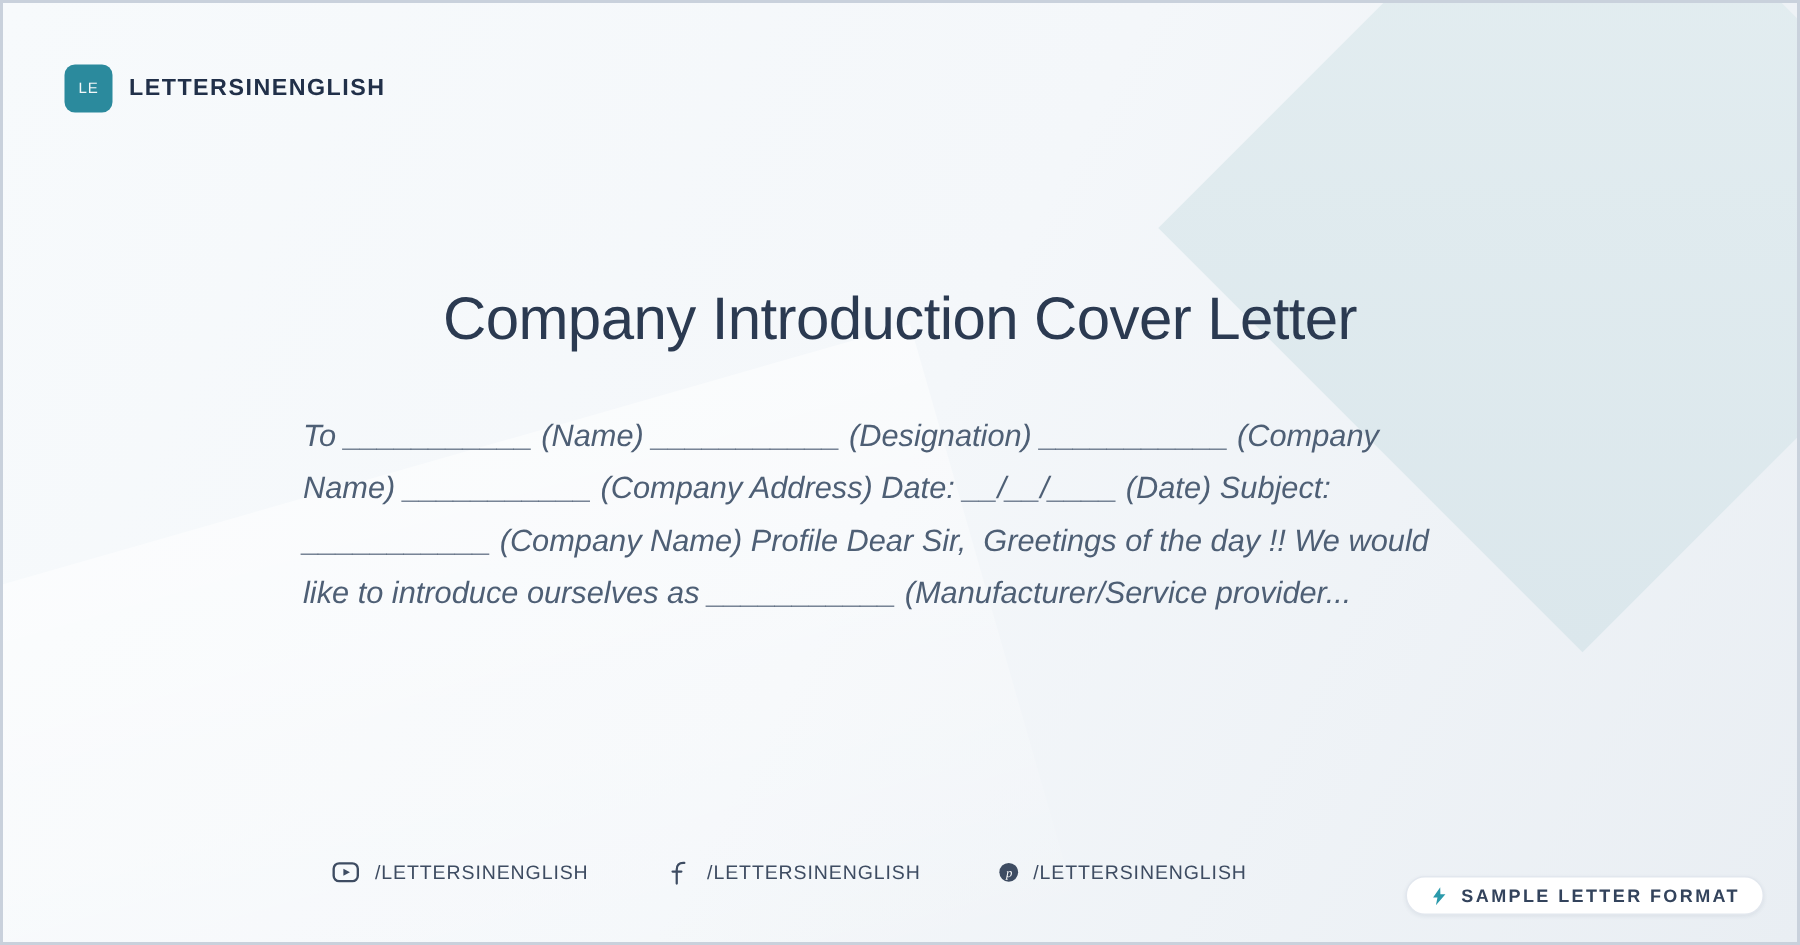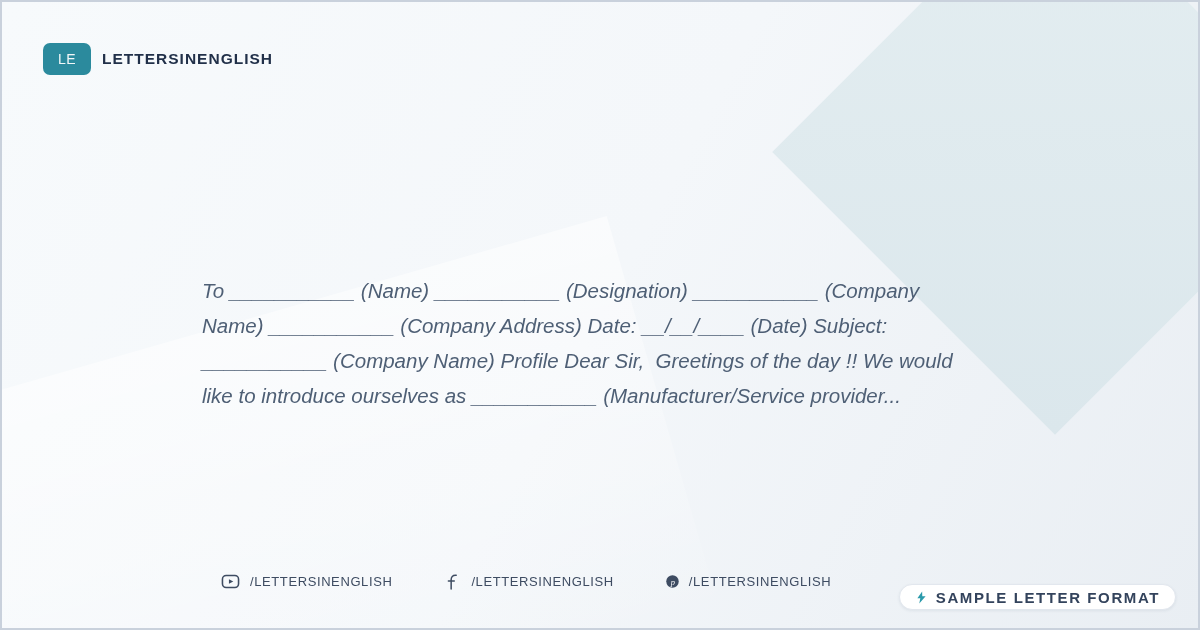--- a/index.html
+++ b/index.html
@@ -37,26 +37,26 @@
     background: linear-gradient(180deg, rgba(255,255,255,0.55), rgba(255,255,255,0));
     transform: rotate(-16deg);
     z-index: 0;
     pointer-events: none;
   }
   .content { position: relative; z-index: 2; width: 100%; height: 100%; }
 
   
   .brand { position: absolute; left: 41px; top: 41px; display: flex; align-items: center; }
   .brand-logo {
-    width: 48px; height: 32px;
+    width: 32px; height: 32px;
     border-radius: 7px;
     background: #2b8a9d;
     color: #f2f7f8;
     display: flex; align-items: center; justify-content: center;
-    font-size: 14px; font-weight: 400; letter-spacing: 0.5px;
+    font-size: 10px; font-weight: 400; letter-spacing: 0.5px;
   }
   .brand-name {
     margin-left: 11px;
     font-size: 15.5px;
     font-weight: 700;
     letter-spacing: 1px;
     color: #213049;
   }
 
   
@@ -113,21 +113,21 @@
     background: #ffffff;
     border: 1px solid #e2e7ee;
     border-radius: 13px;
     box-shadow: 0 1px 3px rgba(40,60,90,0.08);
     display: flex;
     align-items: center;
     gap: 8px;
     cursor: pointer;
   }
   .cta-label {
-    font-size: 15px;
+    font-size: 12px;
     font-weight: 600;
     letter-spacing: 1.6px;
     color: #33435c;
     white-space: nowrap;
   }
   .icon-slate { color: #3e4c62; }
 </style>
 </head>
 <body>
 
@@ -135,20 +135,21 @@
   <div class="bg-diamond"></div>
   <div class="bg-sheen"></div>
 
   <div class="content">
 
     <div class="brand">
       <div class="brand-logo">LE</div>
       <div class="brand-name">LETTERSINENGLISH</div>
     </div>
 
+    <h1 class="page-title">Company Introduction Cover Letter</h1>
 
     <p class="body-preview">To ___________ (Name) ___________ (Designation) ___________ (Company Name) ___________ (Company Address) Date: __/__/____ (Date) Subject: ___________ (Company Name) Profile Dear Sir,  Greetings of the day !! We would like to introduce ourselves as ___________ (Manufacturer/Service provider...</p>
 
     <div class="social-row">
 
       <div class="social-item">
         <svg class="icon-slate" width="21" height="21" viewBox="0 0 24 24" fill="none" stroke="currentColor" stroke-width="1.8">
           <rect x="2.8" y="5.2" width="18.4" height="13.6" rx="4.2"></rect>
           <polygon points="10.2,9.3 15.2,12 10.2,14.7" fill="currentColor" stroke="none"></polygon>
         </svg>

